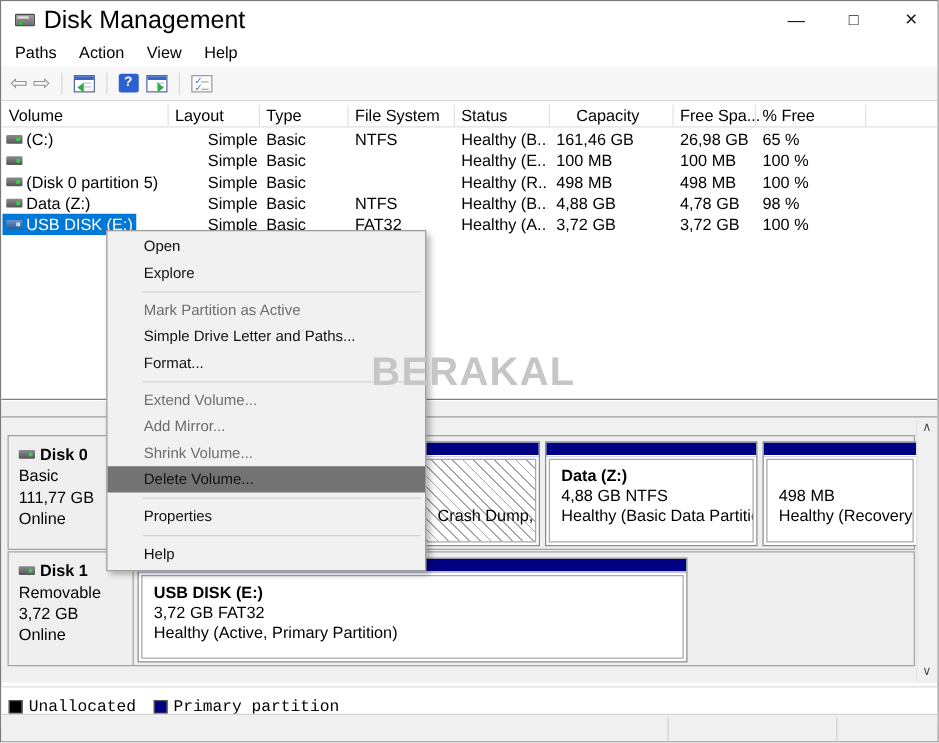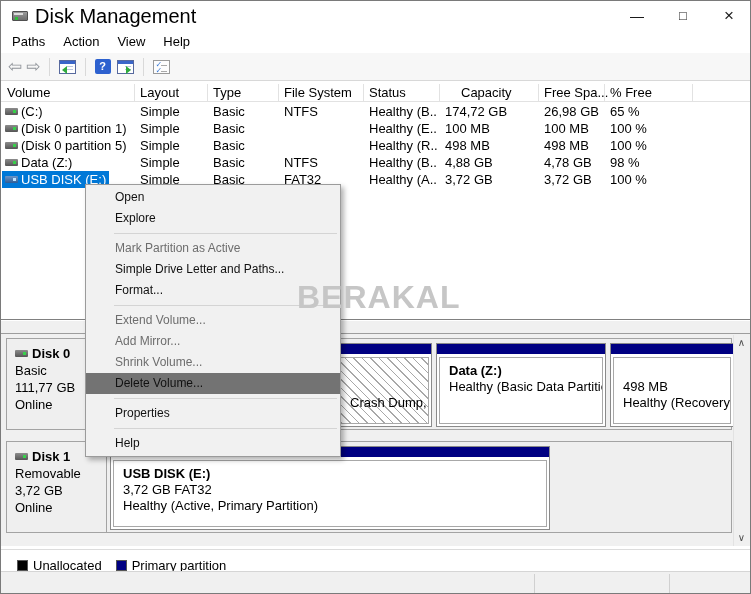--- a/index.html
+++ b/index.html
@@ -47,41 +47,41 @@
   .check-ico .g1 { top:4px; } .check-ico .g2 { top:10px; }
 
   
   .listpane { position:absolute; left:0; top:80px; width:100%; height:239px; background:#fff;
               border-bottom:1px solid #808080; }
   .lheader { position:absolute; left:0; top:2px; width:100%; height:19px; border-bottom:1px solid #e2e2e2; }
   .hc { position:absolute; top:0; height:19px; line-height:19px; font-size:13px; white-space:nowrap; }
   .hsep { position:absolute; top:1px; width:1px; height:17px; background:#e2e2e2; }
   .vrow { position:absolute; left:0; width:100%; height:17px; font-size:13px; }
   .cell { position:absolute; top:0; height:17px; line-height:17px; white-space:nowrap; overflow:hidden; }
-  .c0 { left:20px; width:112px; } .c1 { left:139px; width:66px; } .c2 { left:212px; width:64px; }
+  .c0 { left:20px; width:112px; } .c1 { left:139px; width:66px;text-align:right; } .c2 { left:212px; width:64px; }
   .c3 { left:283px; width:78px; } .c4 { left:368px; width:69px; } .c5 { left:444px; width:92px; }
   .c6 { left:543px; width:59px; } .c7 { left:609px; width:80px; }
   .h0 { left:6px; } .h1 { left:139px; } .h2 { left:212px; } .h3 { left:283px; }
   .h4 { left:368px; } .h5 { left:460px; } .h6 { left:543px; } .h7 { left:609px; }
   .disk-ico { position:absolute; left:4px; top:5px; width:13px; height:7px;
       background:linear-gradient(#8c8c8c,#555); border-radius:1px; }
   .disk-ico::after { content:""; position:absolute; right:2px; top:2px; width:3px; height:3px; background:#37d04a; }
   .disk-ico.sel { background:linear-gradient(#6b95c8,#2f5d96); }
   .disk-ico.sel::after { background:#bfe3ff; }
   .selwrap { position:absolute; left:1px; top:0; height:17px; background:#0078d7; color:#fff;
              padding:0 3px 0 19px; line-height:17px; white-space:nowrap; font-size:13px; }
 
   
   .splitter { position:absolute; left:0; top:320px; width:100%; height:12px; background:#f0f0f0; }
 
   
   .graphpane { position:absolute; left:0; top:332px; width:100%; height:213px; background:#f0f0f0;
                border-top:1px solid #9d9d9d; }
   .disktile { position:absolute; left:5px; width:726px; height:92px; background:#efefef; border:1px solid #a3a3a3; }
-  .tile0 { top:4px;text-decoration:underline; } .tile1 { top:107px; }
+  .tile0 { top:14px;text-decoration:underline; } .tile1 { top:107px; }
   .dlabel { position:absolute; left:0; top:0; width:100px; height:100%; border-right:1px solid #a3a3a3;
             padding:6px 0 0 8px; font-size:13px; line-height:17px; }
   .dlabel .dname { font-weight:bold; }
   .dlabel .dico { display:inline-block; width:13px; height:7px; margin-right:4px;
             background:linear-gradient(#8c8c8c,#555); border-radius:1px; position:relative; top:-1px; }
   .dico.online::after { content:""; position:absolute; right:2px; top:2px; width:3px; height:3px; background:#37d04a; }
   .part { position:absolute; top:4px; height:84px; border:1px solid #8a8a8a; background:#fff; overflow:hidden; }
   .part .bar { height:11px; background:#000082; border-bottom:1px solid #fff; }
   .part .body { position:absolute; left:2px; right:2px; top:13px; bottom:2px; border:1px solid #a8a8a8;
                 background:#fff; padding:5px 0 0 9px; font-size:13px; line-height:16px; }
@@ -95,21 +95,21 @@
 
   
   .vscroll { position:absolute; right:2px; top:1px; width:15px; height:211px; background:#f0f0f0;
              border-left:1px solid #e2e2e2; }
   .sbtn { position:absolute; left:0; width:15px; height:16px; text-align:center; font-size:10px;
           color:#505050; line-height:15px; background:#f0f0f0; }
   .sb-up { top:0; } .sb-down { bottom:0; }
 
   
   .legend { position:absolute; left:0; top:548px; width:100%; height:32px; background:#fff;
-            border-top:1px solid #dcdcdc; display:flex; align-items:center; padding-left:16px; font-size:13px; }
+            border-top:1px solid #dcdcdc; display:flex; align-items:center; padding-left:6px; font-size:13px;font-family:Liberation Mono, monospace; }
   .lgsq { width:11px; height:11px; margin-right:5px; border:1px solid #555; }
   .lg2 { margin-left:14px; }
   .statusbar { position:absolute; left:0; top:570px; width:100%; height:24px; background:#f0f0f0;
                border-top:1px solid #d5d5d5; }
   .ssep { position:absolute; top:2px; width:1px; height:20px; background:#d0d0d0; }
 
   
   .ctxmenu { position:absolute; left:84px; top:183px; width:256px; background:#f1f1f1;
              border:1px solid #9b9b9b; box-shadow:3px 3px 5px rgba(0,0,0,0.30); padding:2px 0; z-index:50; }
   .mi { height:21px; line-height:21px; padding-left:29px; font-size:12px; color:#111; white-space:nowrap; }
@@ -193,27 +193,26 @@
       <div class="hsep" style="left:691px"></div>
     </div>
 
     <div class="vrow" style="top:22px">
       <div class="disk-ico"></div>
       <div class="cell c0">(C:)</div>
       <div class="cell c1">Simple</div>
       <div class="cell c2">Basic</div>
       <div class="cell c3">NTFS</div>
       <div class="cell c4">Healthy (B...</div>
-      <div class="cell c5">174,72 GB</div>
+      <div class="cell c5">161,46 GB</div>
       <div class="cell c6">26,98 GB</div>
       <div class="cell c7">65 %</div>
     </div>
     <div class="vrow" style="top:39px">
       <div class="disk-ico"></div>
-      <div class="cell c0">(Disk 0 partition 1)</div>
       <div class="cell c1">Simple</div>
       <div class="cell c2">Basic</div>
       <div class="cell c3"></div>
       <div class="cell c4">Healthy (E...</div>
       <div class="cell c5">100 MB</div>
       <div class="cell c6">100 MB</div>
       <div class="cell c7">100 %</div>
     </div>
     <div class="vrow" style="top:56px">
       <div class="disk-ico"></div>
@@ -270,20 +269,21 @@
       <div class="part p1h hatched">
         <div class="bar"></div>
         <div class="body">
           <div>Crash Dump, Ba</div>
         </div>
       </div>
       <div class="part p2">
         <div class="bar"></div>
         <div class="body">
           <div class="pt">Data (Z:)</div>
+          <div>4,88 GB NTFS</div>
           <div>Healthy (Basic Data Partition)</div>
         </div>
       </div>
       <div class="part p3">
         <div class="bar"></div>
         <div class="body">
           <div>&nbsp;</div>
           <div>498 MB</div>
           <div>Healthy (Recovery Pa</div>
         </div>

